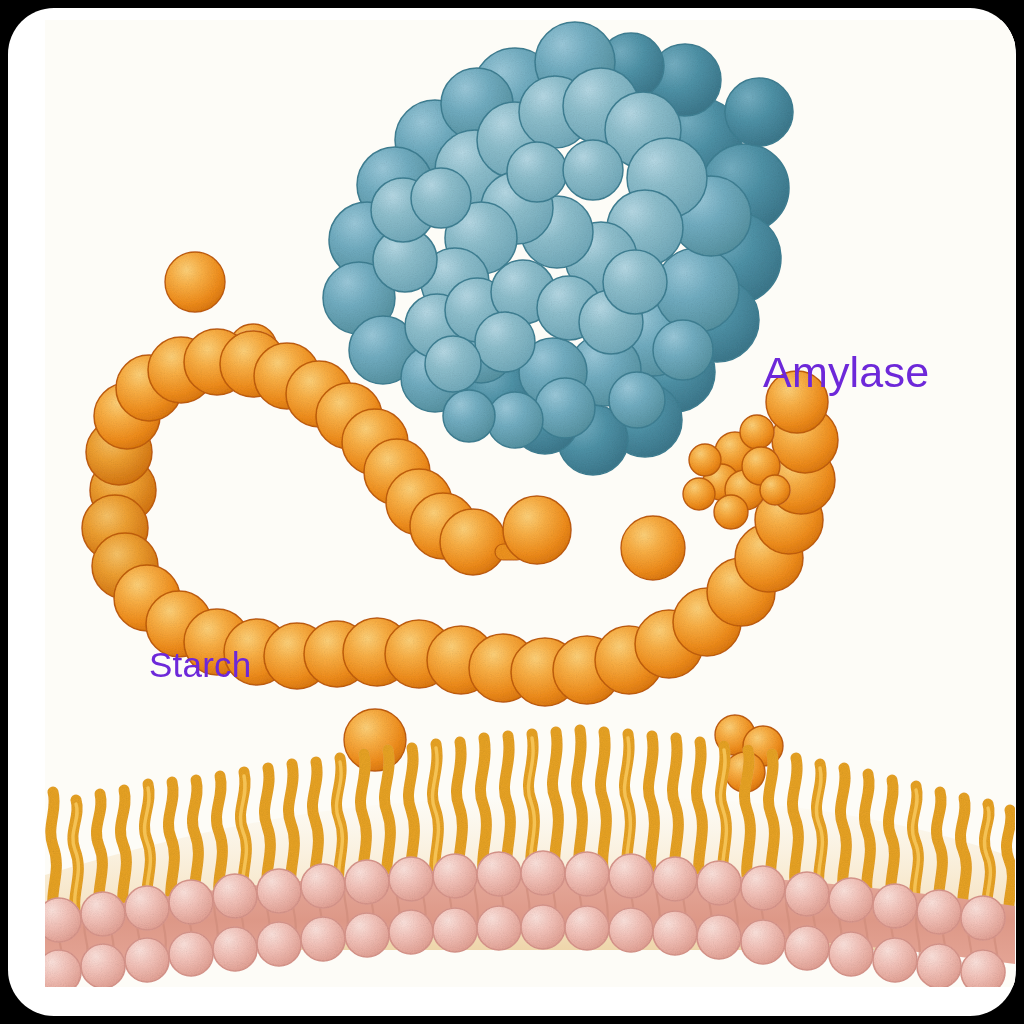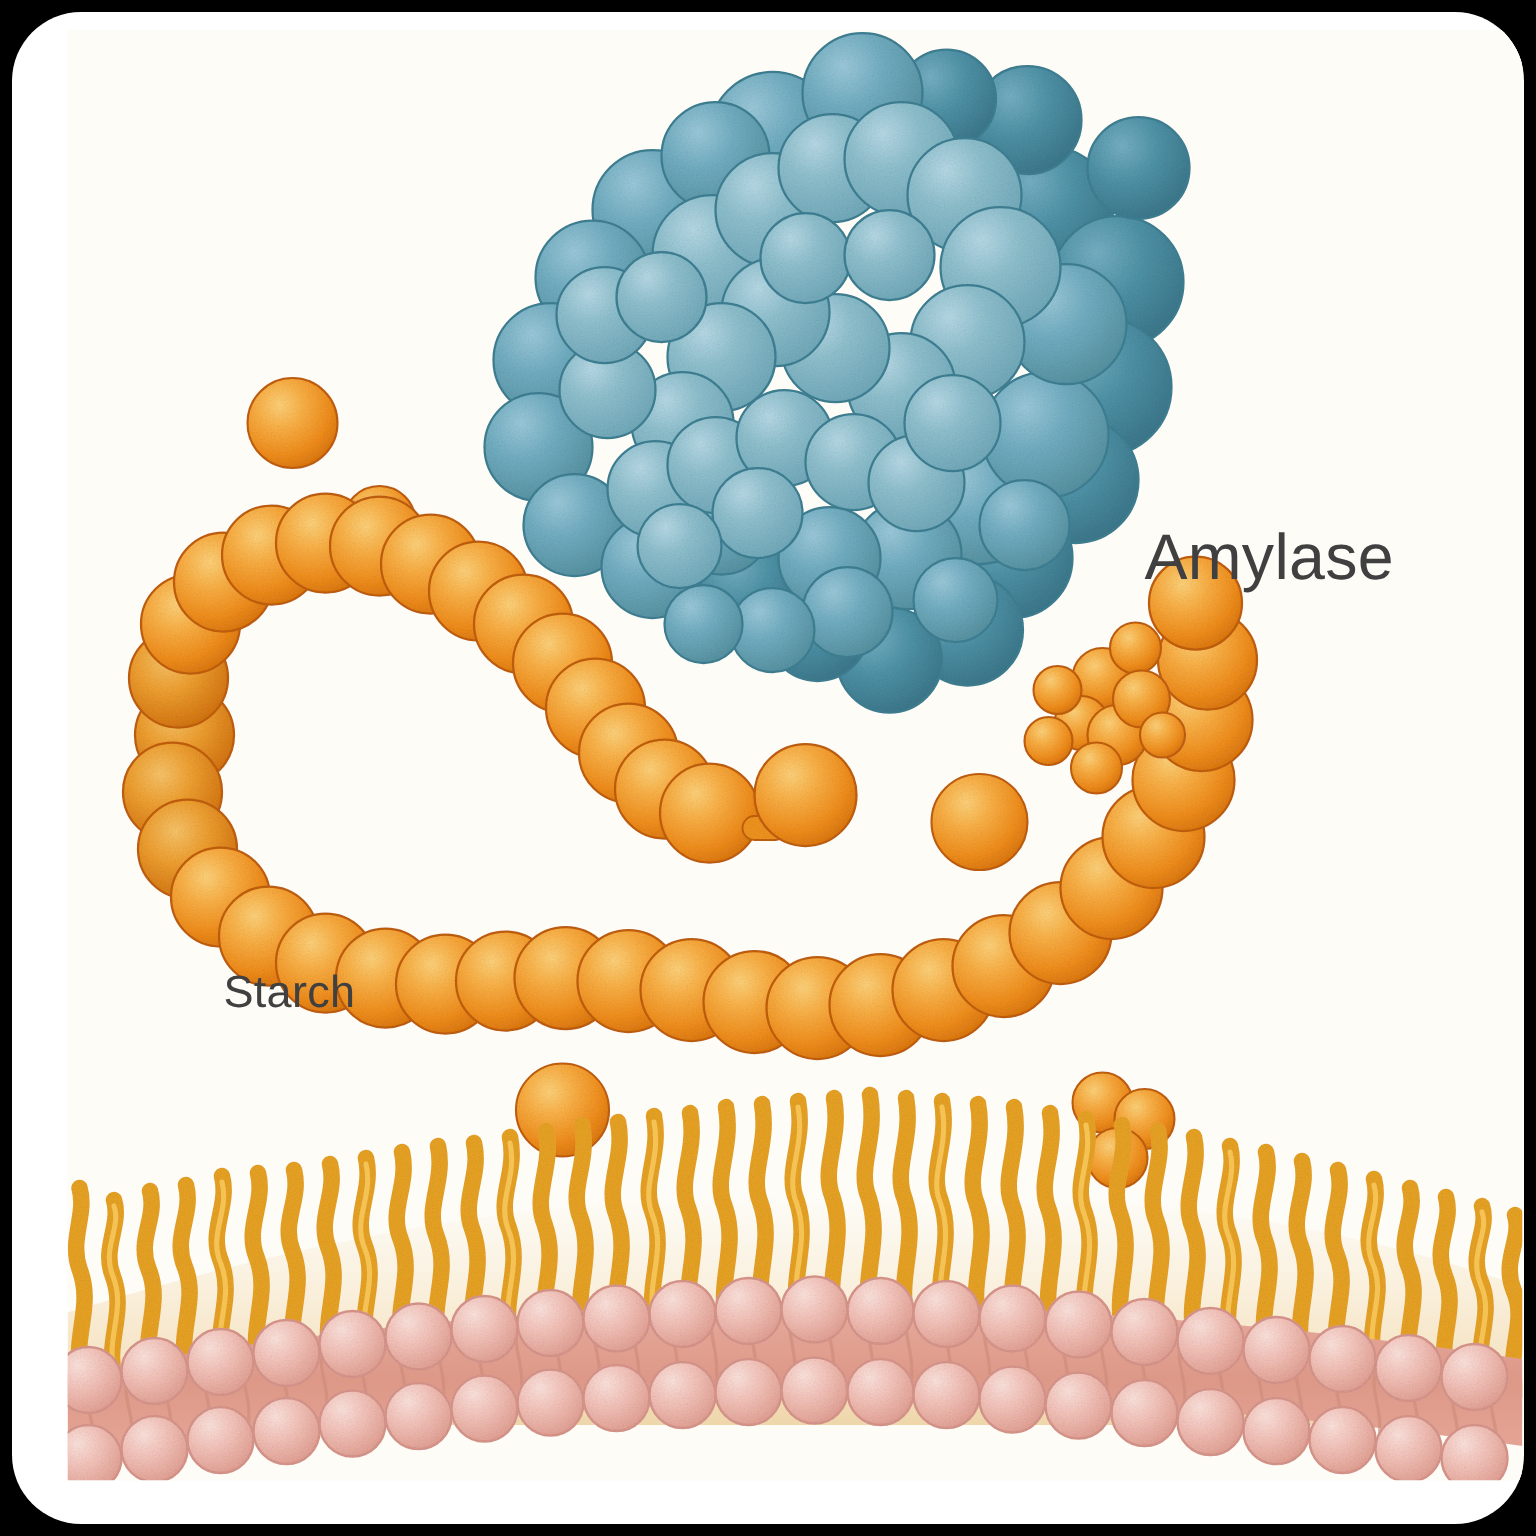--- a/index.html
+++ b/index.html
@@ -40,36 +40,36 @@
   svg.scene {
     position: absolute;
     left: 0;
     top: 0;
     width: 970px;
     height: 967px;
     display: block;
   }
   .label {
     position: absolute;
-    color: #404040;
+    color: #6d28d9;
     font-family: "Liberation Sans", sans-serif;
     font-weight: 400;
     letter-spacing: 0.2px;
     white-space: nowrap;
     user-select: none;
   }
   #label-amylase {
     left: 718px;
     top: 328px;
     font-size: 43px;
   }
   #label-starch {
     left: 104px;
     top: 625px;
-    font-size: 30px;
+    font-size: 35px;
   }
 </style>
 </head>
 <body>
 
 <div id="stage">
   <div id="card">
     <div id="illustration">
 
       <svg class="scene" viewBox="0 0 970 967" xmlns="http://www.w3.org/2000/svg">

